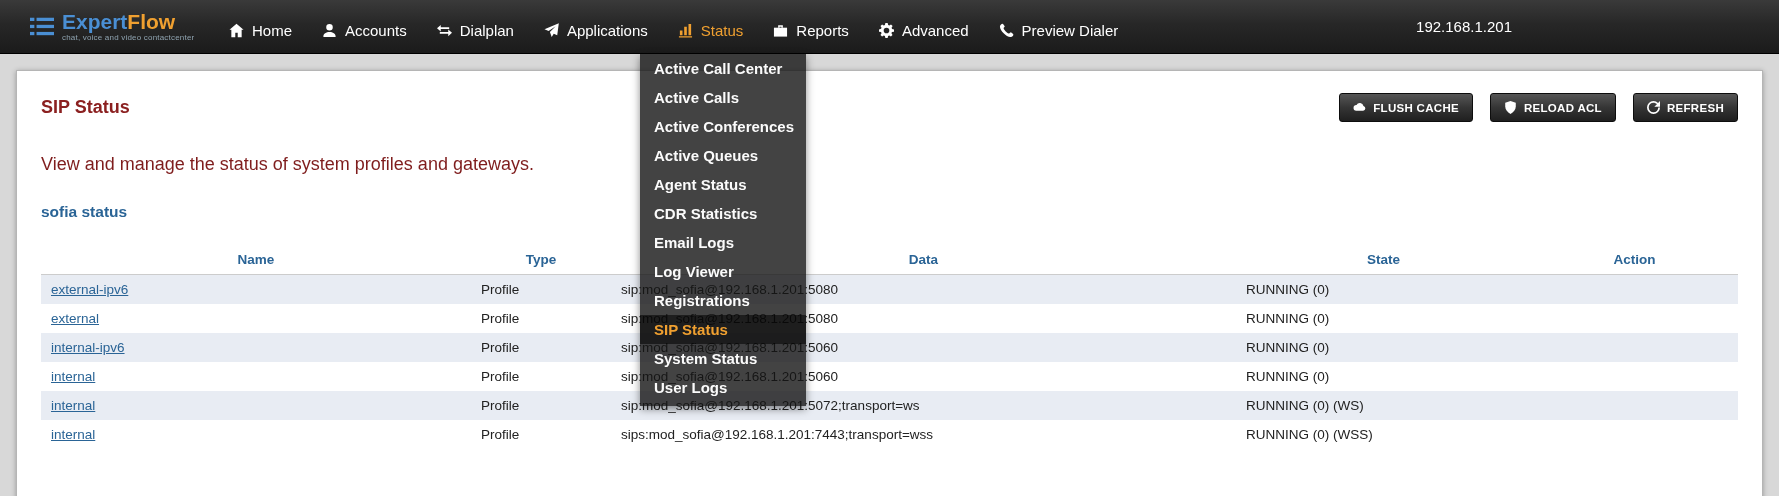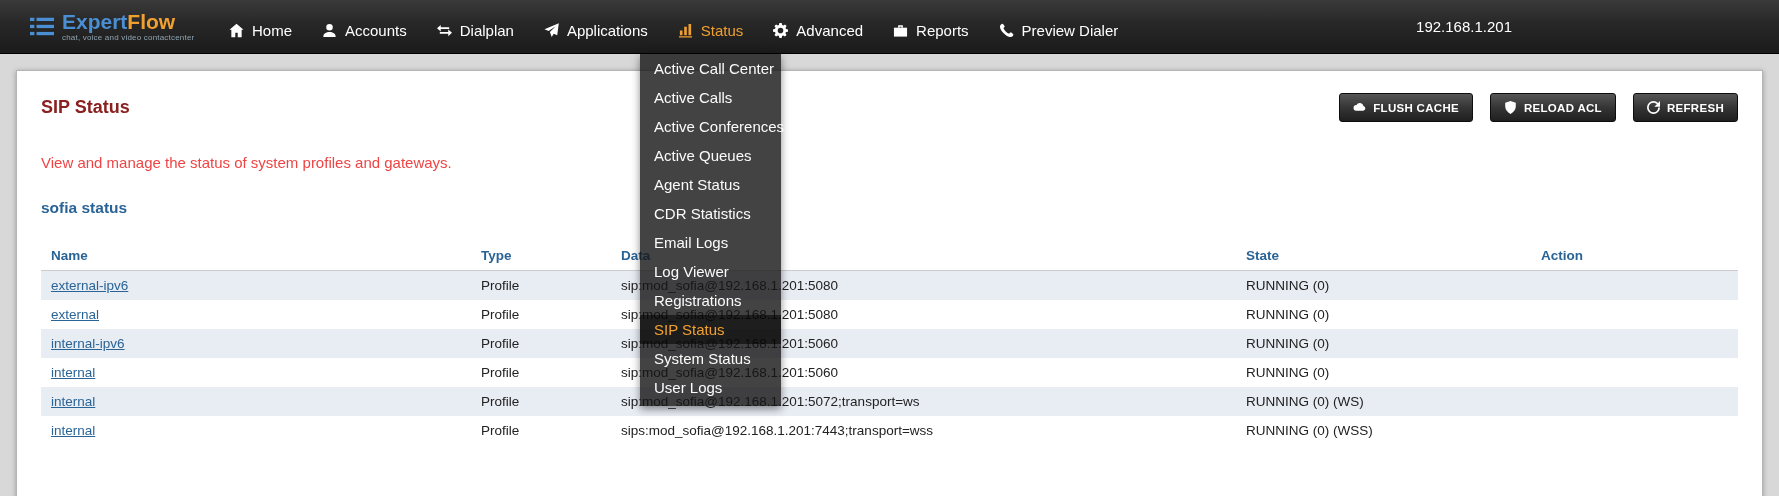--- a/index.html
+++ b/index.html
@@ -26,24 +26,25 @@
   .nav-item {
     display:flex; align-items:center; gap:8px; padding:0 15px;
     color:#ffffff; font-size:15px; cursor:pointer; white-space:nowrap;
   }
   .nav-item .nav-icon svg { width:15px; height:15px; display:block; }
   .nav-item.active { color:#f0a030; }
   .server-ip { margin-left:auto; margin-right:267px; color:#ffffff; font-size:15px; }
 
   
   .dropdown {
-    position:absolute; top:54px; left:640px; width:141px; z-index:30;
+    position:absolute; top:54px; left:640px; width:166px; z-index:30;
     background:rgba(20,20,20,0.80);
     box-shadow:0 3px 8px rgba(0,0,0,0.45);
     padding:0 0 4px 0;
+    font-weight:bold;
   }
   .dropdown-item {
     color:#fbfbfb; font-size:15px; line-height:17px;
     padding:6px 14px; cursor:pointer; white-space:nowrap;
   }
   .dropdown-item.active { color:#f0a030; background:rgba(0,0,0,0.55); }
 
   
   .content {
     position:absolute; top:70px; left:16px; width:1747px; height:480px;
@@ -55,27 +56,27 @@
   .page-title { color:#8b2020; font-size:18px; font-weight:bold; }
   .btn-group { display:flex; gap:17px; }
   .btn {
     display:flex; align-items:center; gap:7px;
     background:linear-gradient(180deg,#565656 0%,#353535 50%,#1f1f1f 100%);
     color:#ffffff; font-family:"Liberation Sans", sans-serif;
     font-size:11.5px; font-weight:bold; letter-spacing:0.3px;
     padding:7px 13px; border:1px solid #0d0d0d; border-radius:3px; cursor:pointer;
   }
   .btn .btn-icon svg { width:13px; height:13px; display:block; }
-  .page-desc { color:#ef4444; font-size:15px; margin-top:32px; }
+  .page-desc { color:#7f1d1d; font-size:18px; margin-top:32px; }
   .section-heading { color:#2a6496; font-size:15.5px; font-weight:bold; margin-top:28px; }
 
   
   table.sofia { width:100%; border-collapse:collapse; margin-top:24px; }
   table.sofia th {
-    text-align:left; color:#2a6496; font-size:13.5px; font-weight:bold;
+    text-align:center; color:#2a6496; font-size:13.5px; font-weight:bold;
     padding:7px 10px; border-bottom:1px solid #cccccc;
   }
   table.sofia td { padding:7px 10px; color:#222222; font-size:13.5px; white-space:nowrap; }
   table.sofia tbody tr:nth-child(odd) td { background:#e8ecf3; }
   table.sofia th.col-name  { width:410px; }
   table.sofia th.col-type  { width:120px; }
   table.sofia th.col-data  { width:605px; }
   table.sofia th.col-state { width:275px; }
   a.profile-link { color:#2a6496; text-decoration:underline; cursor:pointer; }
 </style>
@@ -141,33 +142,33 @@
       <span class="nav-icon">
           <svg viewBox="0 0 16 16">
             <path fill="currentColor" d="M1 14h14v1.5H1zM2 8h2.8v5H2zM6.6 4h2.8v9H6.6zM11.2 1h2.8v12h-2.8z"></path>
           </svg>
         </span>
       <span>Status</span>
     </div>
     <div class="nav-item">
       <span class="nav-icon">
           <svg viewBox="0 0 16 16">
-            <path fill="currentColor" d="M16 9.2V6.8l-2.1-.5a6 6 0 0 0-.5-1.2l1.1-1.8-1.7-1.7-1.8 1.1a6 6 0 0 0-1.2-.5L9.2 0H6.8l-.5 2.1a6 6 0 0 0-1.2.5L3.3 1.5 1.6 3.2l1.1 1.8a6 6 0 0 0-.5 1.2L0 6.8v2.4l2.2.5c.1.4.3.8.5 1.2l-1.1 1.8 1.7 1.7 1.8-1.1c.4.2.8.4 1.2.5l.5 2.2h2.4l.5-2.2c.4-.1.8-.3 1.2-.5l1.8 1.1 1.7-1.7-1.1-1.8c.2-.4.4-.8.5-1.2zM8 11a3 3 0 1 1 0-6 3 3 0 0 1 0 6z"></path>
-          </svg>
-        </span>
-      <span>Advanced</span>
-    </div>
-    <div class="nav-item">
-      <span class="nav-icon">
-          <svg viewBox="0 0 16 16">
             <path fill="currentColor" d="M1 5h14v9.5H1z"></path>
             <path fill="currentColor" d="M5.5 2.5h5V5H9V4H7v1H5.5z"></path>
           </svg>
         </span>
       <span>Reports</span>
+    </div>
+    <div class="nav-item">
+      <span class="nav-icon">
+          <svg viewBox="0 0 16 16">
+            <path fill="currentColor" d="M16 9.2V6.8l-2.1-.5a6 6 0 0 0-.5-1.2l1.1-1.8-1.7-1.7-1.8 1.1a6 6 0 0 0-1.2-.5L9.2 0H6.8l-.5 2.1a6 6 0 0 0-1.2.5L3.3 1.5 1.6 3.2l1.1 1.8a6 6 0 0 0-.5 1.2L0 6.8v2.4l2.2.5c.1.4.3.8.5 1.2l-1.1 1.8 1.7 1.7 1.8-1.1c.4.2.8.4 1.2.5l.5 2.2h2.4l.5-2.2c.4-.1.8-.3 1.2-.5l1.8 1.1 1.7-1.7-1.1-1.8c.2-.4.4-.8.5-1.2zM8 11a3 3 0 1 1 0-6 3 3 0 0 1 0 6z"></path>
+          </svg>
+        </span>
+      <span>Advanced</span>
     </div>
     <div class="nav-item">
       <span class="nav-icon">
           <svg viewBox="0 0 16 16">
             <path fill="currentColor" d="M3.4.7c.7-.3 2.8 2.3 2.7 3-.1.6-1.2 1.1-1.2 1.9s3.7 5.6 5.5 5.6c.8 0 1.3-1.1 1.9-1.2.7-.1 3.3 2 3 2.7-.6 1.4-1.8 2.3-3.3 2.3C8 15 1 8 1 4 1 2.5 2 1.3 3.4.7z"></path>
           </svg>
         </span>
       <span>Preview Dialer</span>
     </div>
   </div>

